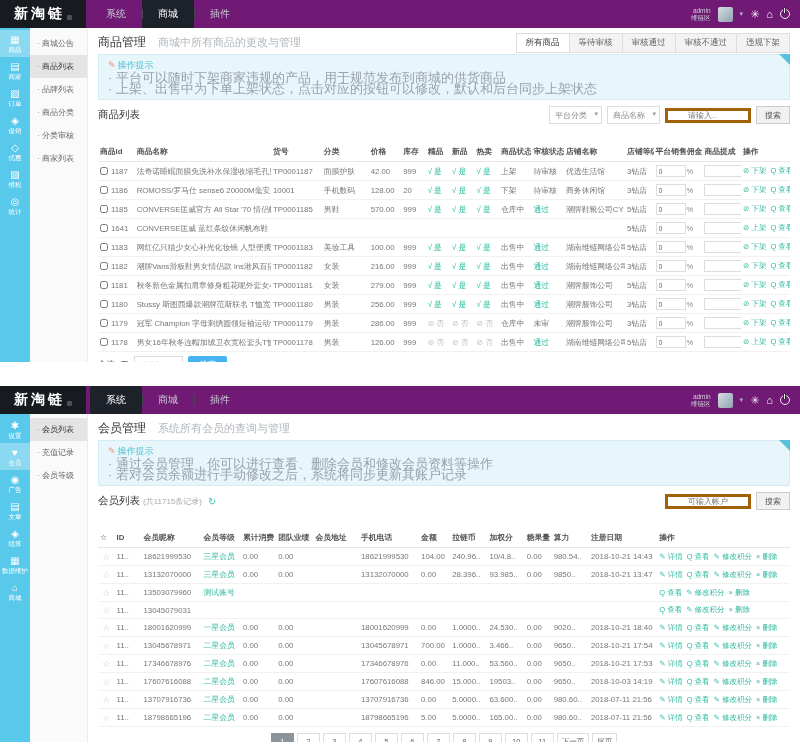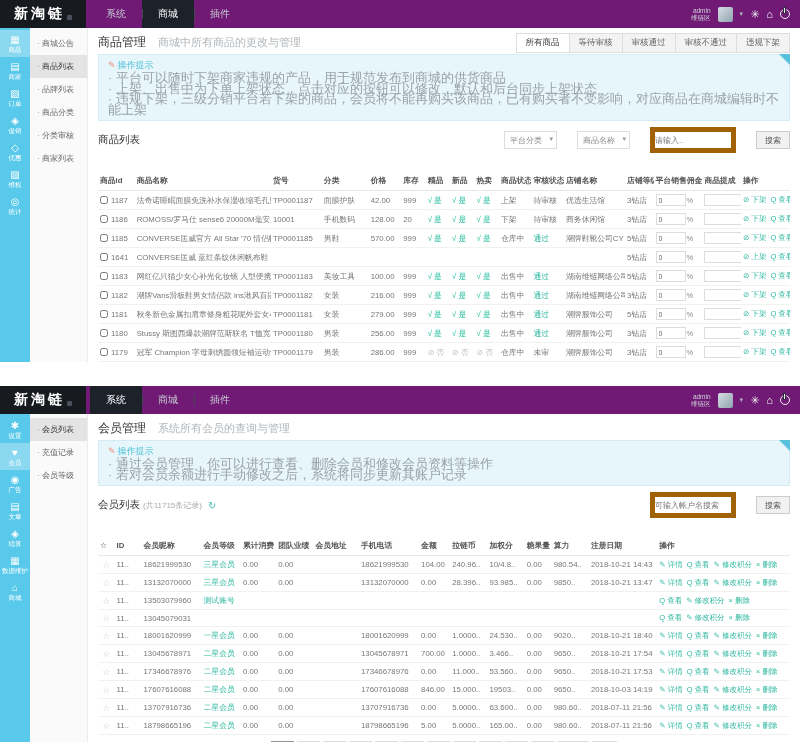--- a/index.html
+++ b/index.html
@@ -51,24 +51,24 @@
   .tip-icon{color:#ef8d7c;margin-right:2px;}
   .tip-line{font-size:13px;color:#9aa2ab;line-height:10.5px;}
   .tip-line::before{content:"· ";}
   .tip::after{content:"";position:absolute;top:-1px;right:-1px;border-top:11px solid #57c0dc;border-left:11px solid transparent;}
 
   
   .list-head{display:flex;align-items:center;margin:6px 0 3px;}
   .list-title{font-size:10.5px;color:#333;}
   .list-count{font-size:8px;color:#aaa;margin-left:3px;}
   .refresh-icon{font-size:10px;color:#45c0b5;margin-left:6px;cursor:pointer;}
-  .filters{margin-left:auto;display:flex;gap:20px;align-items:center;}
+  .filters{margin-left:auto;display:flex;gap:5px;align-items:center;}
   .select{font-size:8px;color:#888;border:1px solid #ddd;background:#fff;padding:2.5px 14px 2.5px 5px;position:relative;cursor:pointer;white-space:nowrap;}
   .select::after{content:"▾";position:absolute;right:3px;top:2.5px;font-size:7px;color:#999;}
-  .search-input{font-size:8px;border:5px solid #a16207;padding:0 0;width:86px;height:26px;color:#555;box-sizing:border-box;}
+  .search-input{font-size:8px;border:3px solid #a16207;padding:0 20px;width:86px;height:15px;color:#555;box-sizing:border-box;}
   .btn-search{font-size:8px;border:1px solid #ccc;background:#f1f1f1;color:#555;padding:2.5px 8px;cursor:pointer;}
 
   
   table{width:100%;border-collapse:collapse;table-layout:fixed;margin-top:18px;}
   th{font-size:7.8px;color:#555;font-weight:bold;text-align:left;padding:4px 2px;border-bottom:1px solid #e6e6e6;white-space:nowrap;overflow:hidden;}
   td{font-size:7.8px;color:#777;padding:3px 2px;border-bottom:1px solid #f1f1f1;white-space:nowrap;overflow:hidden;}
   .cc{text-align:center;}
   .flag.yes{color:#1fbc9c;}
   .flag.no{color:#b9bec4;}
   .flag.yes::before{content:"√ ";}
@@ -172,21 +172,20 @@
         <div class="tab active">所有商品</div>
           <div class="tab">等待审核</div>
           <div class="tab">审核通过</div>
           <div class="tab">审核不通过</div>
           <div class="tab">违规下架</div>
       </div>
       <div class="tip">
         <div class="tip-title"><span class="tip-icon">✎</span><span>操作提示</span></div>
         <div class="tip-line">平台可以随时下架商家违规的产品，用于规范发布到商城的供货商品</div>
           <div class="tip-line">上架、出售中为下单上架状态，点击对应的按钮可以修改，默认和后台同步上架状态</div>
-          <div class="tip-line">违规下架，三级分销平台若下架的商品，会员将不能再购买该商品，已有购买者不受影响，对应商品在商城编辑时不能上架</div>
       </div>
       <div class="list-head">
         <span class="list-title">商品列表</span>
         <div class="filters">
           <span class="select">平台分类</span>
           <span class="select">商品名称</span>
           <input class="search-input" placeholder="请输入.." style="">
           <button class="btn-search">搜索</button>
         </div>
       </div>

